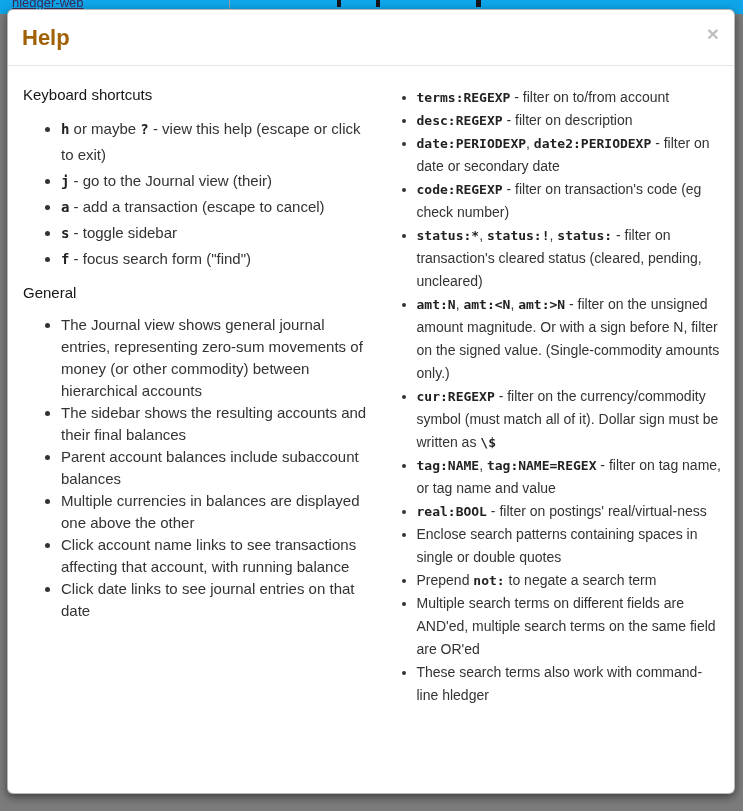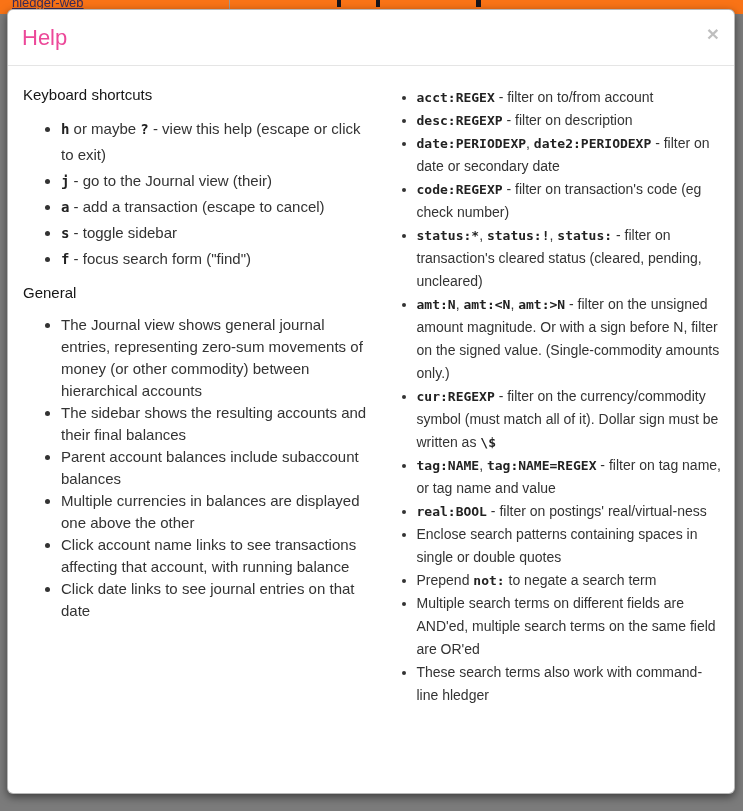--- a/index.html
+++ b/index.html
@@ -6,21 +6,21 @@
   html,body { width:743px; height:811px; }
   body {
     position:relative;
     background:#7b7b7b;
     font-family:"Liberation Sans", sans-serif;
     color:#333;
     overflow:hidden;
   }
 
   
-  .page-behind { position:absolute; top:0; left:0; width:743px; height:14px; background:#f97316; }
+  .page-behind { position:absolute; top:0; left:0; width:743px; height:14px; background:#0ea5e9; }
   .nav-link {
     position:absolute; left:12px; top:-5px;
     font-size:13px; color:#3b2b58; text-decoration:underline;
   }
   .bg-divider { position:absolute; left:229px; top:0; width:1px; height:13px; background:#9a9a9a; }
   .frag { position:absolute; top:0; height:7px; background:#15151d; }
   .frag-1 { left:337px; width:4px; }
   .frag-2 { left:376px; width:4px; }
   .frag-3 { left:476px; width:5px; }
 
@@ -31,21 +31,21 @@
     border:1px solid rgba(0,0,0,.28);
     border-radius:6px;
     box-shadow:0 3px 9px rgba(0,0,0,.5);
     overflow:hidden;
   }
   .modal-header {
     padding:13px 15px 12px 14px;
     border-bottom:1px solid #e5e5e5;
     position:relative;
   }
-  .modal-title { font-size:22px; font-weight:400; line-height:30px; color:#ec4899; }
+  .modal-title { font-size:22px; font-weight:700; line-height:30px; color:#a16207; }
   .modal-close {
     position:absolute; top:13px; right:15px;
     background:none; border:none; cursor:pointer;
     font-size:21px; font-weight:700; line-height:1;
     color:#000; opacity:.25; font-family:"Liberation Sans",sans-serif;
   }
   .modal-body { display:flex; padding:20px 12px 20px 15px; }
   .col { width:50%; }
   .col-right { padding-left:14px; }
 
@@ -104,21 +104,21 @@
             <li><span>Parent account balances include subaccount balances</span></li>
             <li><span>Multiple currencies in balances are displayed one above the other</span></li>
             <li><span>Click account name links to see transactions affecting that account, with running balance</span></li>
             <li><span>Click date links to see journal entries on that date</span></li>
           </ul>
       </div>
     </div>
     <div class="col col-right">
       <div class="help-section">
         <ul class="list-search">
-            <li><code>acct:REGEX</code><span> - filter on to/from account</span></li>
+            <li><code>terms:REGEXP</code><span> - filter on to/from account</span></li>
             <li><code>desc:REGEXP</code><span> - filter on description</span></li>
             <li><code>date:PERIODEXP</code><span>, </span><code>date2:PERIODEXP</code><span> - filter on date or secondary date</span></li>
             <li><code>code:REGEXP</code><span> - filter on transaction's code (eg check number)</span></li>
             <li><code>status:*</code><span>, </span><code>status:!</code><span>, </span><code>status:</code><span> - filter on transaction's cleared status (cleared, pending, uncleared)</span></li>
             <li><code>amt:N</code><span>, </span><code>amt:&lt;N</code><span>, </span><code>amt:&gt;N</code><span> - filter on the unsigned amount magnitude. Or with a sign before N, filter on the signed value. (Single-commodity amounts only.)</span></li>
             <li><code>cur:REGEXP</code><span> - filter on the currency/commodity symbol (must match all of it). Dollar sign must be written as </span><code>\$</code></li>
             <li><code>tag:NAME</code><span>, </span><code>tag:NAME=REGEX</code><span> - filter on tag name, or tag name and value</span></li>
             <li><code>real:BOOL</code><span> - filter on postings' real/virtual-ness</span></li>
             <li><span>Enclose search patterns containing spaces in single or double quotes</span></li>
             <li><span>Prepend </span><code>not:</code><span> to negate a search term</span></li>

